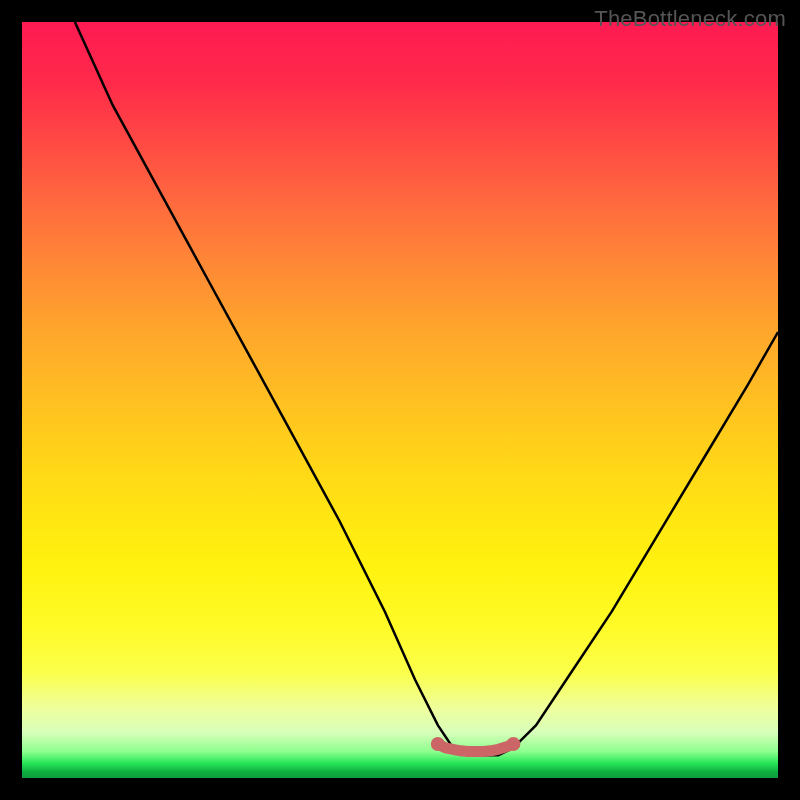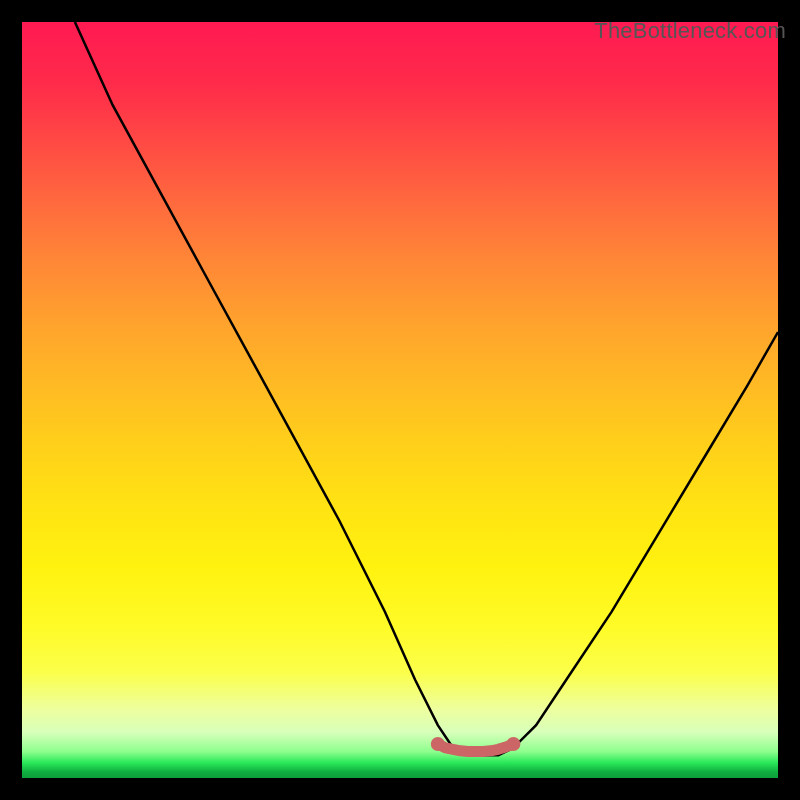--- a/index.html
+++ b/index.html
@@ -7,21 +7,21 @@
     padding: 0;
     width: 800px;
     height: 800px;
     background: #000;
     font-family: Arial, sans-serif;
     position: relative;
     overflow: hidden;
   }
   .watermark {
     position: absolute;
-    top: 18px;
+    top: 6px;
     right: 14px;
     color: #555;
     font-size: 22px;
     font-weight: 500;
     z-index: 10;
     letter-spacing: 0.2px;
   }
   .frame {
     position: absolute;
     left: 22px;

